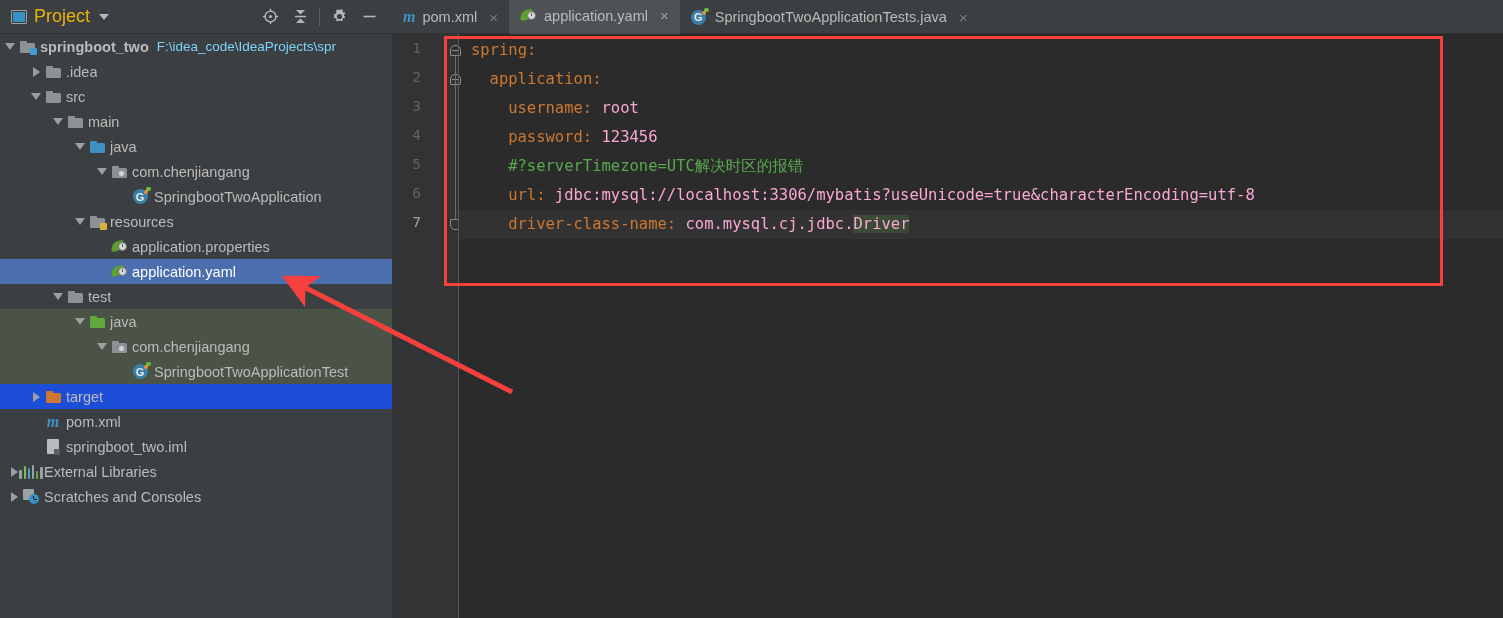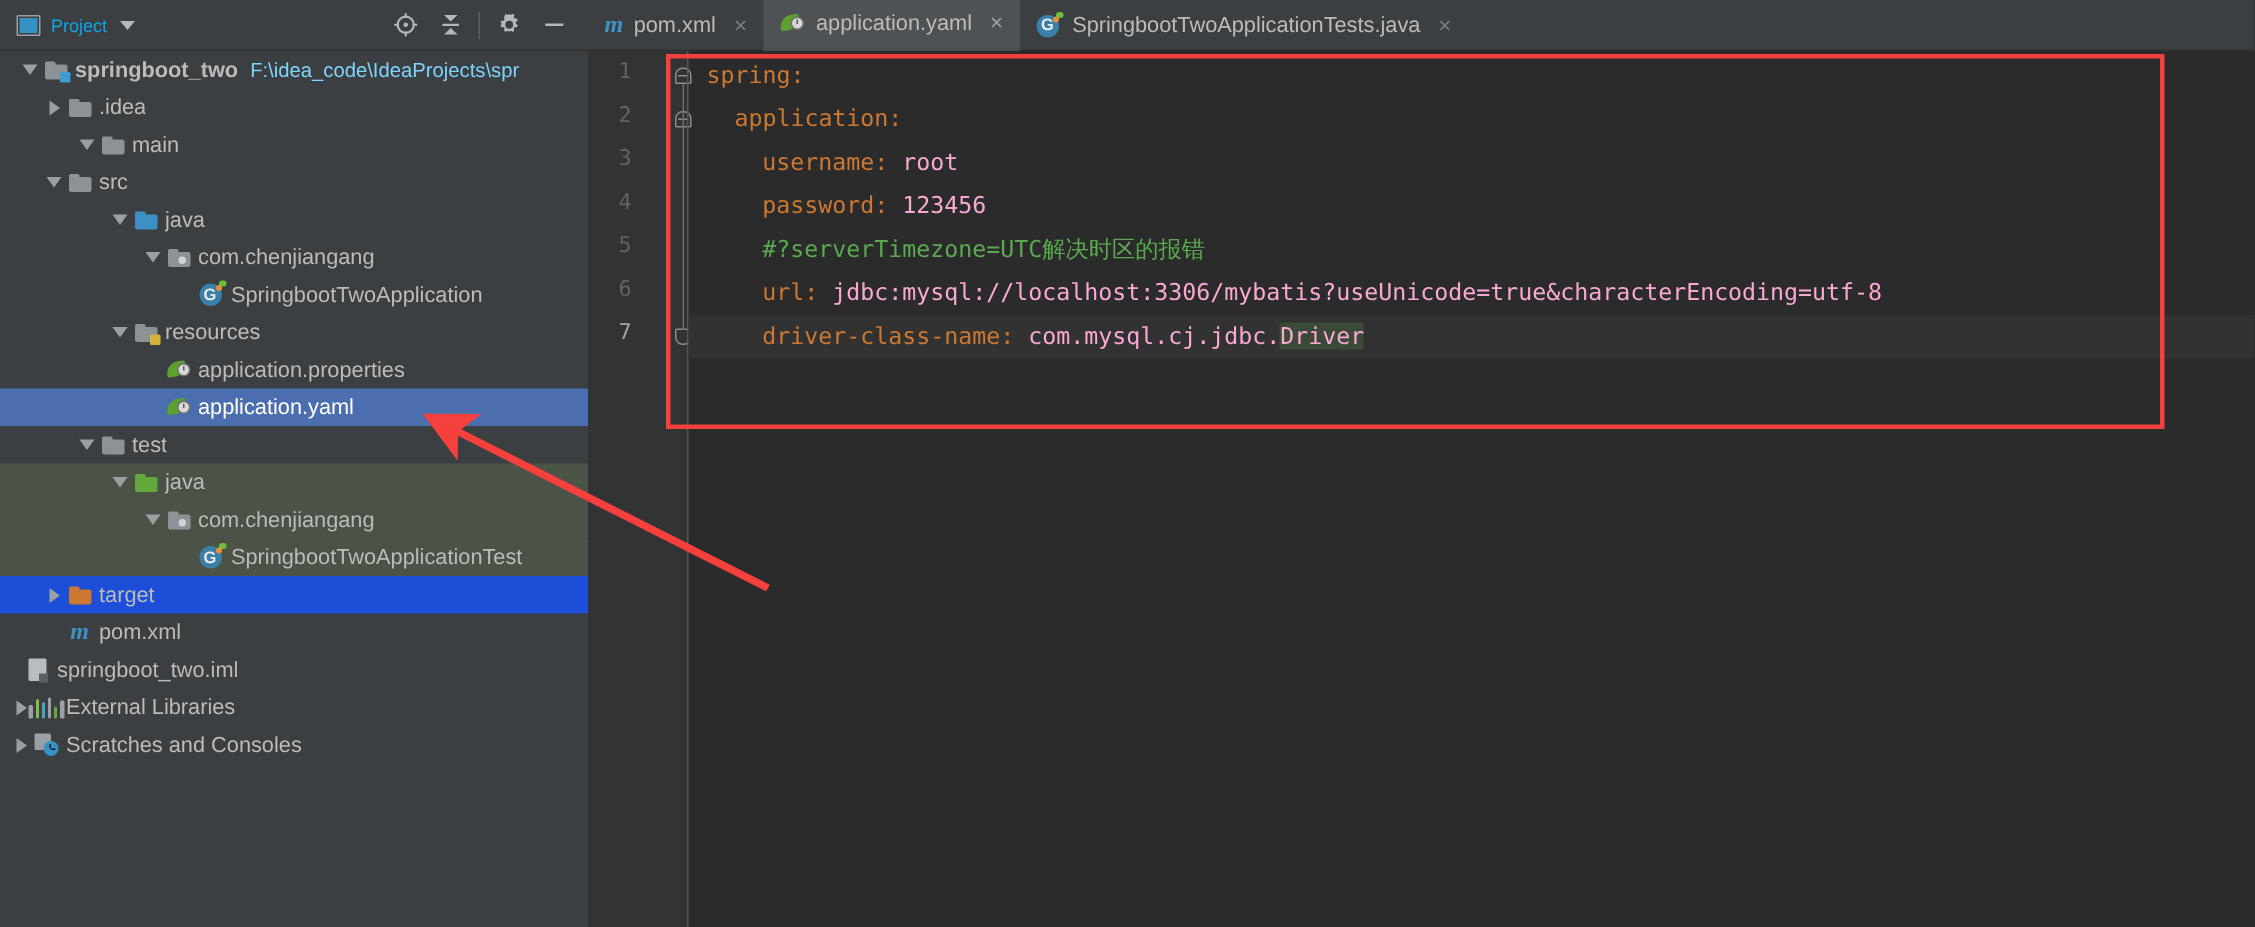--- a/index.html
+++ b/index.html
@@ -11,21 +11,21 @@
   }
   .app{position:relative;width:1503px;height:618px;}
 
   
   .toolwin-header{
     position:absolute;left:0;top:0;width:392px;height:34px;
     background:#3c3f41;border-bottom:1px solid #2f3133;
     display:flex;align-items:center;box-sizing:border-box;
   }
   .tw-title{display:flex;align-items:center;gap:7px;padding-left:11px;}
-  .tw-label{color:#0ea5e9;font-size:12px;}
+  .tw-label{color:#eab308;font-size:18px;}
   .proj-icon{width:16px;height:14px;border:1.6px solid #9aa0a6;border-radius:1px;
     background:#3c3f41;box-sizing:border-box;display:block;position:relative;}
   .proj-icon:after{content:"";position:absolute;left:1px;top:1px;right:1px;bottom:1px;background:#3592c4;}
   .caret-down{width:0;height:0;border-left:5px solid transparent;border-right:5px solid transparent;
     border-top:6px solid #b4b8bb;margin-left:2px;}
   .tw-actions{margin-left:auto;display:flex;align-items:center;gap:0px;padding-right:8px;}
   .tw-btn{width:30px;height:30px;display:flex;align-items:center;justify-content:center;}
   .tw-sep{width:1px;height:18px;background:#5a5f61;margin:0 4px;}
 
   
@@ -204,21 +204,21 @@
           </span>
       </span>
       <span>SpringbootTwoApplicationTests.java</span>
       <span class="tclose">×</span>
     </div>
 
   </div>
 
   <div class="sidebar">
     <div class="tree" id="tree-root">
-        <div class="row" style="padding-left: 12px;">
+        <div class="row" style="padding-left: 2px;">
           <span class="twisty">
             <span class="tri-d"></span>
           </span>
           <span class="ticon">
             <span class="fold gray">
               <span class="t"></span>
               <span class="b"></span>
               <span class="badge sq"></span>
             </span>
           </span>
@@ -230,43 +230,43 @@
             <span class="tri-r"></span>
           </span>
           <span class="ticon">
             <span class="fold gray">
               <span class="t"></span>
               <span class="b"></span>
             </span>
           </span>
           <span class="rlabel">.idea</span>
         </div>
+        <div class="row" style="padding-left: 28px;">
+          <span class="twisty">
+            <span class="tri-d"></span>
+          </span>
+          <span class="ticon">
+            <span class="fold gray">
+              <span class="t"></span>
+              <span class="b"></span>
+            </span>
+          </span>
+          <span class="rlabel">src</span>
+        </div>
         <div class="row" style="padding-left: 50px;">
           <span class="twisty">
             <span class="tri-d"></span>
           </span>
           <span class="ticon">
             <span class="fold gray">
               <span class="t"></span>
               <span class="b"></span>
             </span>
           </span>
           <span class="rlabel">main</span>
-        </div>
-        <div class="row" style="padding-left: 28px;">
-          <span class="twisty">
-            <span class="tri-d"></span>
-          </span>
-          <span class="ticon">
-            <span class="fold gray">
-              <span class="t"></span>
-              <span class="b"></span>
-            </span>
-          </span>
-          <span class="rlabel">src</span>
         </div>
         <div class="row" style="padding-left: 72px;">
           <span class="twisty">
             <span class="tri-d"></span>
           </span>
           <span class="ticon">
             <span class="fold blue">
               <span class="t"></span>
               <span class="b"></span>
             </span>
@@ -394,21 +394,21 @@
           </span>
           <span class="rlabel">target</span>
         </div>
         <div class="row" style="padding-left: 28px;">
           <span class="twisty none"></span>
           <span class="ticon">
             <span class="ic-maven">m</span>
           </span>
           <span class="rlabel">pom.xml</span>
         </div>
-        <div class="row" style="">
+        <div class="row" style="padding-left: 28px;">
           <span class="twisty none"></span>
           <span class="ticon">
             <span class="ic-iml"></span>
           </span>
           <span class="rlabel">springboot_two.iml</span>
         </div>
         <div class="row" style="padding-left: 6px;">
           <span class="twisty">
             <span class="tri-r"></span>
           </span>

